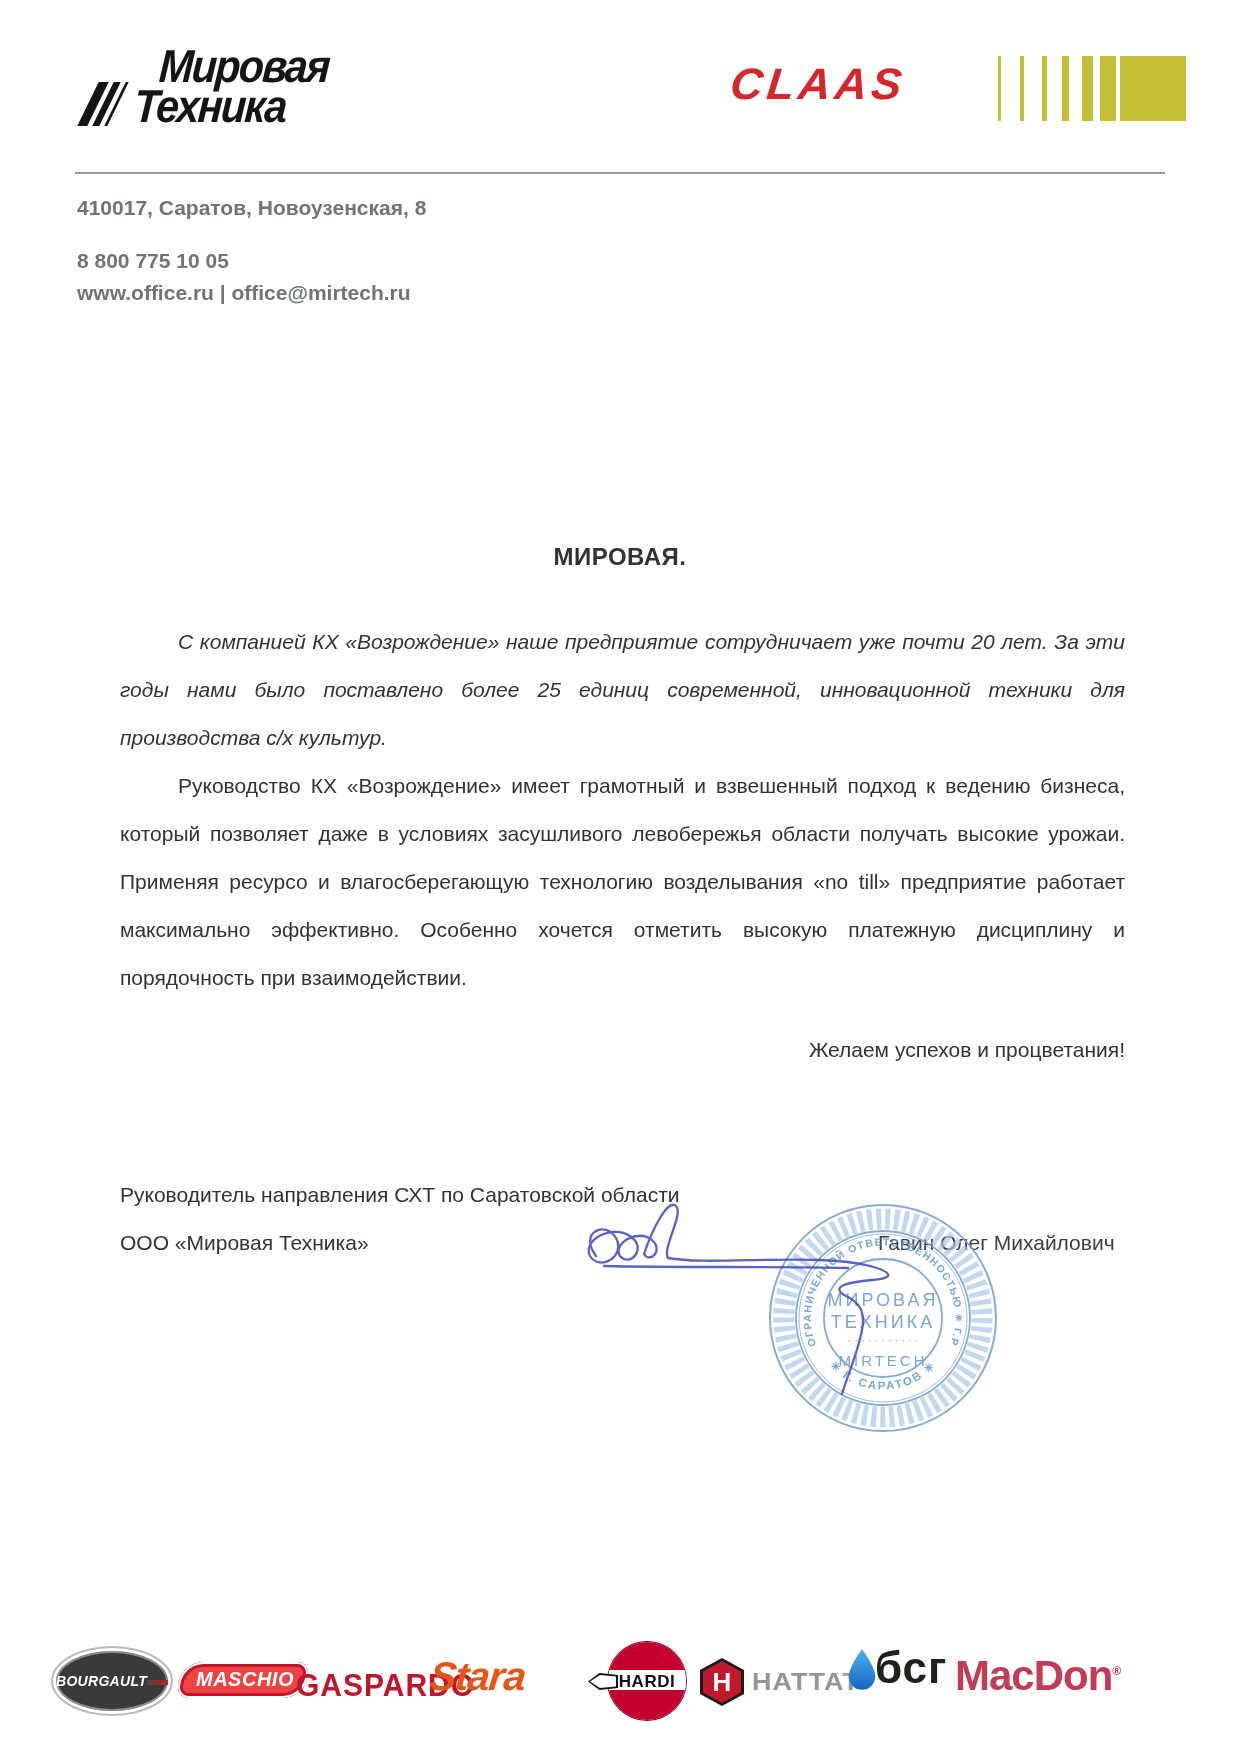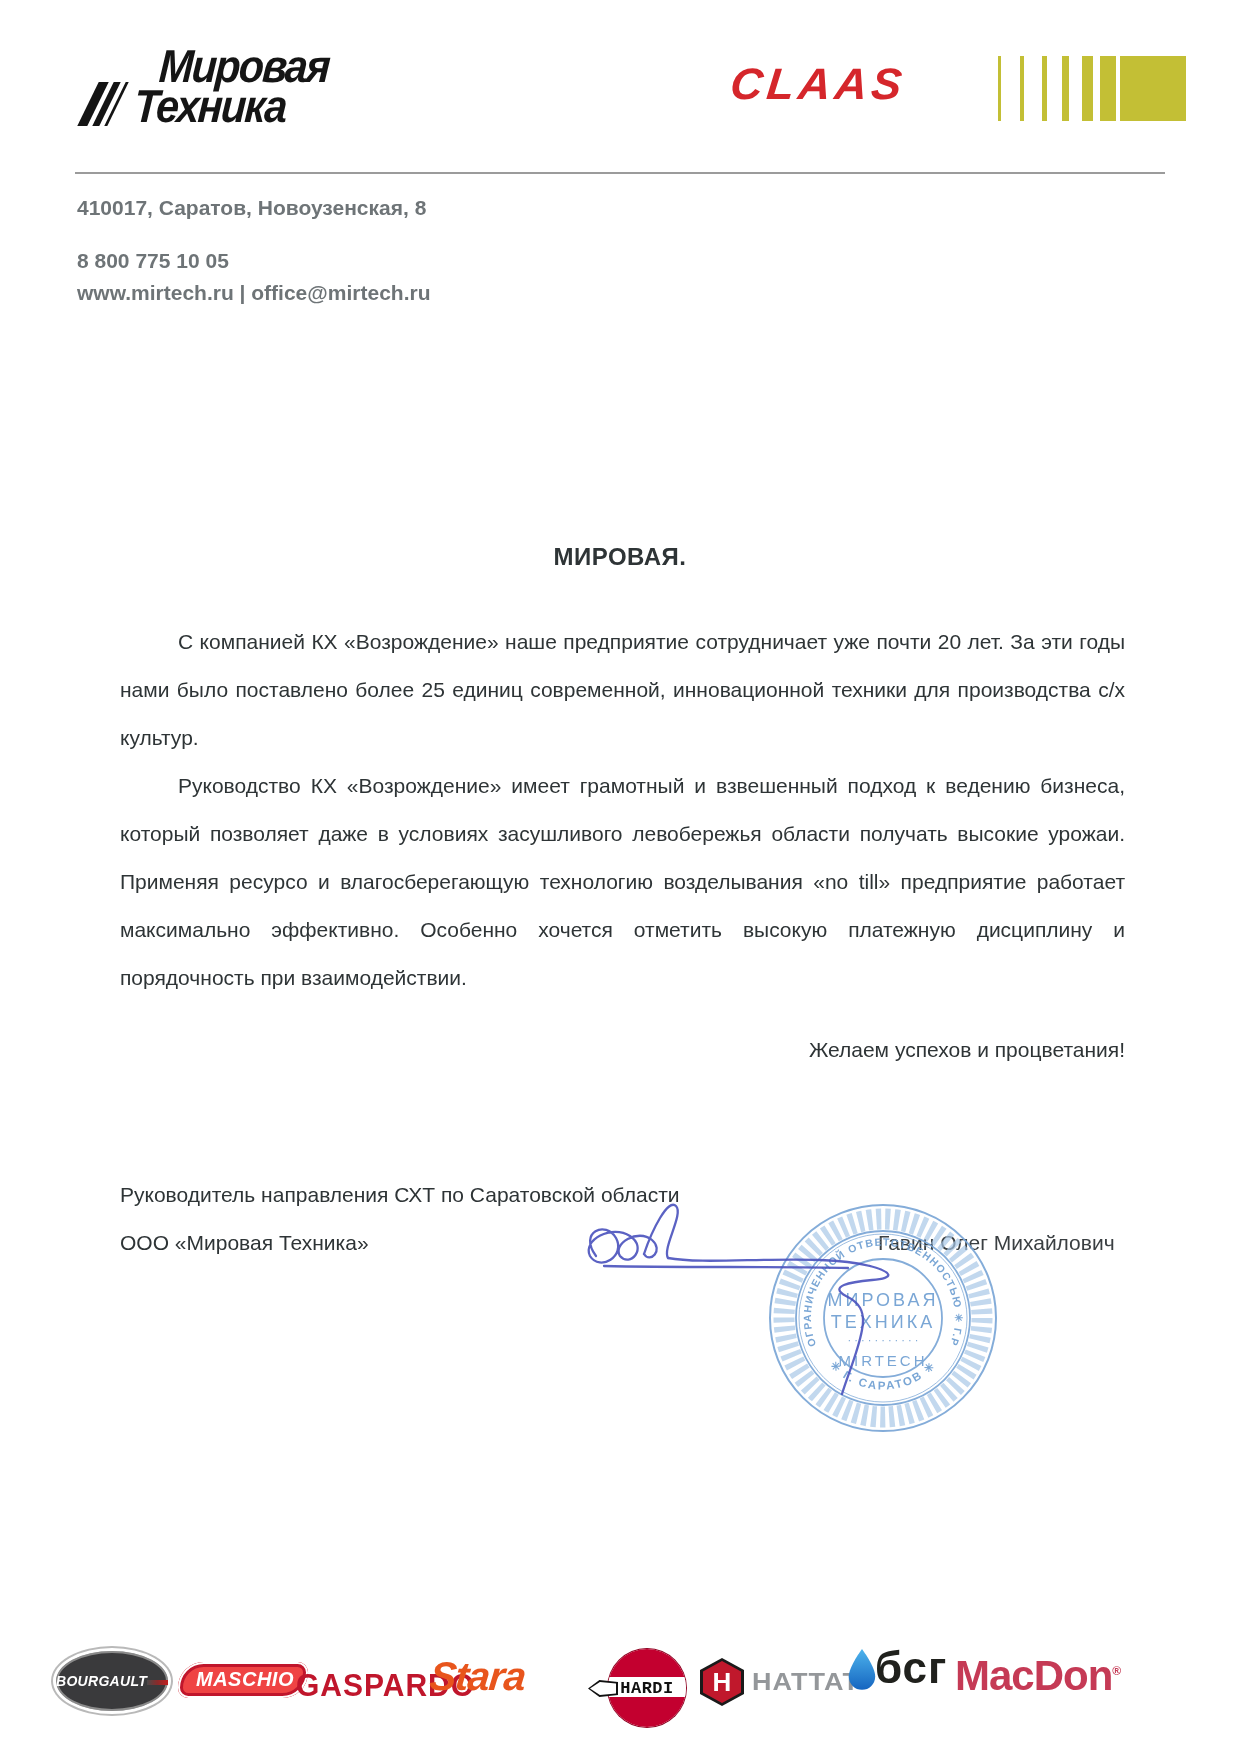--- a/index.html
+++ b/index.html
@@ -46,21 +46,21 @@
   
   .letter-title{
     position:absolute;left:0;top:543px;width:1240px;text-align:center;
     font-size:24px;font-weight:bold;color:#2e3436;letter-spacing:.5px;
   }
   .para{
     position:absolute;left:120px;width:1005px;
     font-size:21px;color:#2e3436;line-height:48px;
     text-align:justify;text-indent:58px;
   }
-  .p1{top:597px;}
+  .p1{top:597px;font-style:italic;}
   .p2{top:741px;}
   .p3{top:1005px;text-align:right;}
   
   .sig-role{position:absolute;left:120px;top:1183px;font-size:21px;color:#2e3436;}
   .sig-org{position:absolute;left:120px;top:1231px;font-size:21px;color:#2e3436;}
   .sig-name{position:absolute;left:878px;top:1231px;font-size:21px;color:#3a3f42;}
   
   .stamp{position:absolute;left:763px;top:1198px;width:240px;height:240px;opacity:.92;}
   .signature{position:absolute;left:540px;top:1190px;width:480px;height:230px;}
   
@@ -81,21 +81,21 @@
     background:#ef4444;color:#fff;font-weight:900;font-style:italic;font-size:20px;
     padding:6px 14px 7px 18px;border-radius:30px 12px 30px 12px;
     box-shadow:inset 0 0 0 2px #fff, inset 0 0 0 5px #c0162c;
     letter-spacing:.5px;white-space:nowrap;
   }
   
   .gaspardo{left:296px;top:28px;font-size:30px;font-weight:900;color:#c0162c;letter-spacing:1px;transform:scaleY(1.05);white-space:nowrap;}
   
   .stara{left:430px;top:14px;font-size:40px;font-weight:900;font-style:italic;color:#e8551c;letter-spacing:-1px;transform:skewX(-6deg);white-space:nowrap;}
   
-  .hardi{left:594px;top:9px;width:100px;height:80px;font-family:Liberation Mono, monospace;}
+  .hardi{left:594px;top:2px;width:100px;height:80px;}
   .hardi-ball{
     position:absolute;left:14px;top:0;width:78px;height:78px;border-radius:50%;
     background:linear-gradient(180deg,#c3002f 0%,#c3002f 36%,#ffffff 36%,#ffffff 62%,#c3002f 62%,#c3002f 100%);
     box-shadow:0 0 0 1px #8e0020;
   }
   .hardi-label{
     position:absolute;left:14px;top:30px;width:78px;text-align:center;
     font-size:17px;font-weight:900;color:#111;letter-spacing:.5px;
   }
   .hardi-arrow{
@@ -155,21 +155,21 @@
     <span class="claas-bar" style="width:16px;margin-right:4px;"></span>
     <span class="claas-bar" style="width:66px;"></span>
   </div>
 
   <div class="head-rule"></div>
 
   <div class="contact">
     <div>410017, Саратов, Новоузенская, 8</div>
     <div class="gap"></div>
     <div>8 800 775 10 05</div>
-    <div>www.mirtech.ru | office@mirtech.ru</div>
+    <div>www.office.ru | office@mirtech.ru</div>
   </div>
 
   <div class="letter-title">МИРОВАЯ.</div>
   <p class="para p1">С компанией КХ «Возрождение» наше предприятие сотрудничает уже почти 20 лет. За эти годы нами было поставлено более 25 единиц современной, инновационной техники для производства с/х культур.</p>
   <p class="para p2">Руководство КХ «Возрождение» имеет грамотный и взвешенный подход к ведению бизнеса, который позволяет даже в условиях засушливого левобережья области получать высокие урожаи. Применяя ресурсо и влагосберегающую технологию возделывания «no till» предприятие работает максимально эффективно. Особенно хочется отметить высокую платежную дисциплину и порядочность при взаимодействии.</p>
   <p class="para p3">Желаем успехов и процветания!</p>
 
   <div class="sig-role">Руководитель направления СХТ по Саратовской области</div>
   <div class="sig-org">ООО «Мировая Техника»</div>
   <div class="sig-name">Гавин Олег Михайлович</div>

